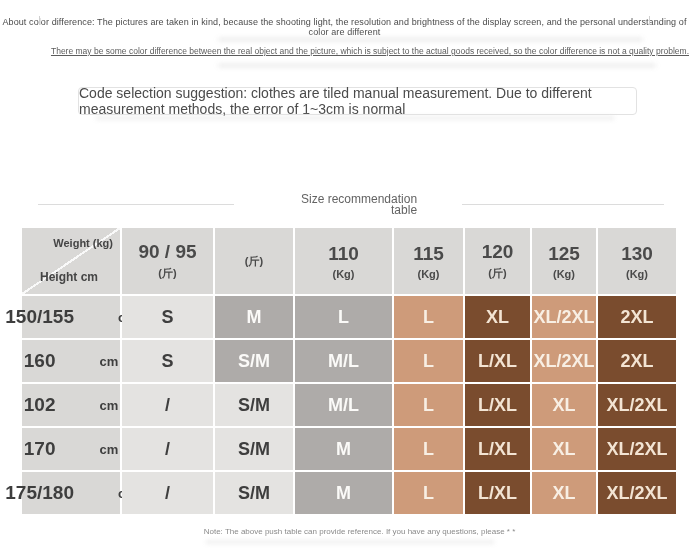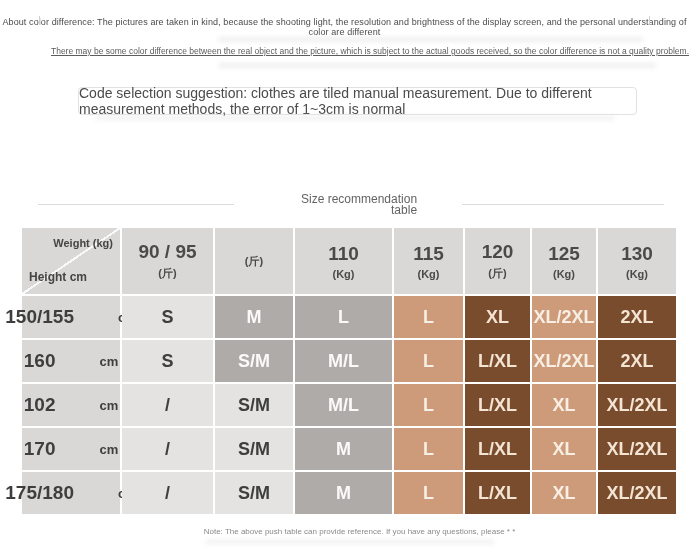--- a/index.html
+++ b/index.html
@@ -35,21 +35,21 @@
   
   .size-table{position:absolute;top:228px;left:22px;
     display:grid;grid-template-columns:98px 91px 78px 97px 69px 65px 64px 78px;
     grid-template-rows:66px 42px 42px 42px 42px 42px;gap:2px;background:#ffffff;font-weight:bold;}
   .cell{display:flex;align-items:center;justify-content:center;}
   .corner{position:relative;background:#D9D8D6;
     background-image:linear-gradient(to bottom right,
       transparent calc(50% - 1px), rgba(255,255,255,.85) calc(50% - 1px),
       rgba(255,255,255,.85) calc(50% + 1px), transparent calc(50% + 1px));}
   .corner-weight{position:absolute;top:9px;right:7px;font-size:11px;color:#454545;}
-  .corner-height{position:absolute;bottom:10px;left:7px;font-size:12px;color:#454545;}
+  .corner-height{position:absolute;bottom:10px;left:18px;font-size:12px;color:#454545;}
   .colhead{background:#D9D8D6;flex-direction:column;gap:3px;}
   .ch-main{font-size:19px;color:#4a4a4a;}
   .ch-unit{font-size:11px;color:#4a4a4a;}
   .rowhead{background:#D9D8D6;color:#3e3e3e;gap:44px;}
   .rh-main{font-size:19px;}
   .rh-unit{font-size:13px;}
   .size{font-size:18px;}
   .size[data-tone="light"]{background:#E4E3E1;color:#3e3e3e;}
   .size[data-tone="gray"]{background:#AEABA9;color:#fbfaf8;}
   .size[data-tone="tan"]{background:#CE9B7A;color:#f8efe4;}

